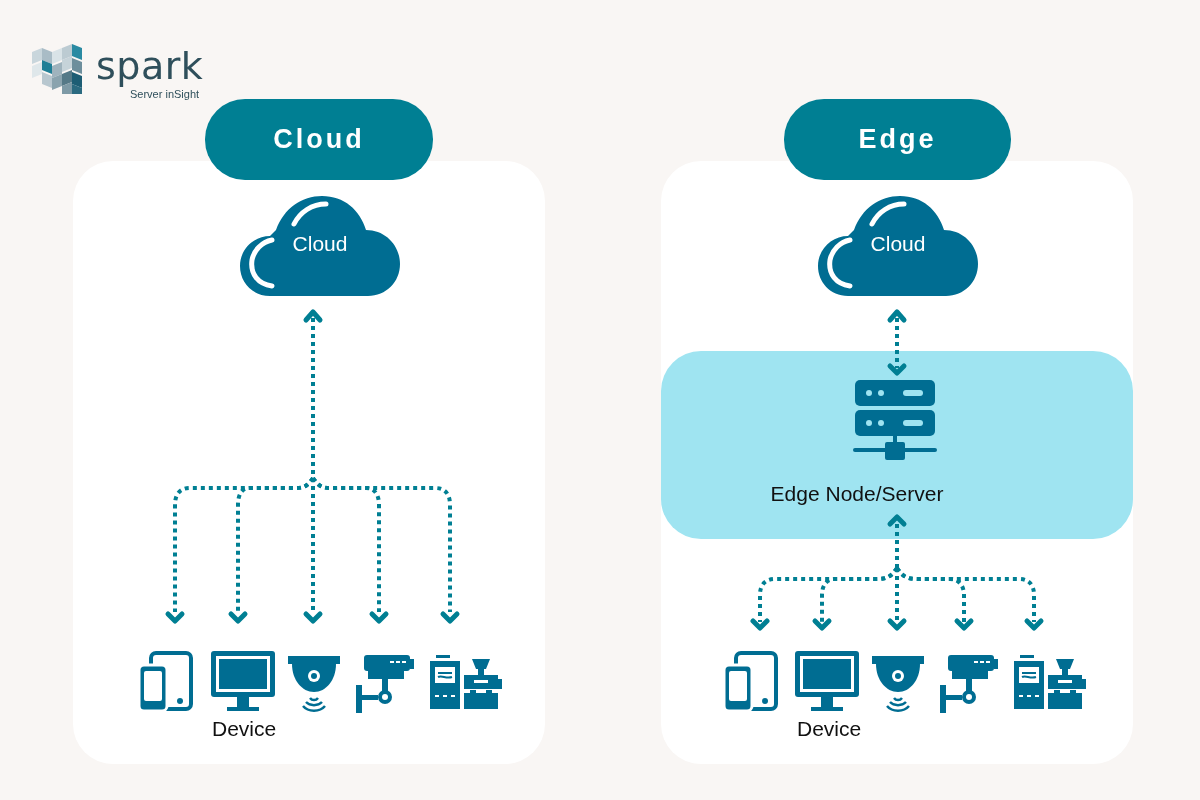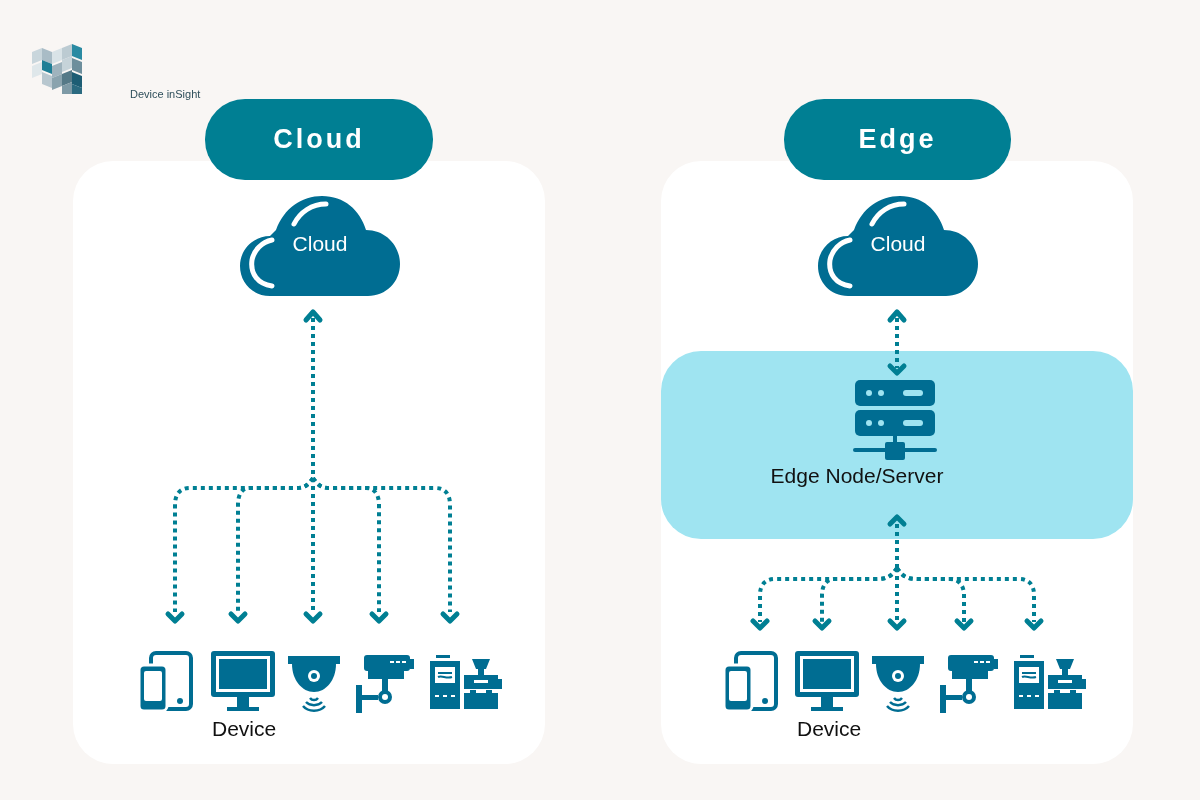--- a/index.html
+++ b/index.html
@@ -39,21 +39,21 @@
     .cloud svg { position: absolute; left: 0; top: 0; }
     .cloud-label {
       position: absolute; left: 0; top: 38px; width: 160px; text-align: center;
       color: #ffffff; font-size: 21px;
     }
     .edge-box {
       position: absolute; left: 661px; top: 351px; width: 472px; height: 188px;
       background: #9fe4f1; border-radius: 40px;
     }
     .edge-label {
-      position: absolute; left: 661px; top: 464px; width: 392px; text-align: center;
+      position: absolute; left: 661px; top: 482px; width: 392px; text-align: center;
       font-size: 21px; color: #111111;
     }
     .device-label {
       position: absolute; top: 717px; width: 200px; text-align: left;
       font-size: 21px; color: #111111;
     }
     .abs { position: absolute; }
   </style>
 </head>
 <body>
@@ -70,21 +70,22 @@
     <polygon points="10,28 20,32 20,44 10,40" fill="#b8c7cf"></polygon>
     <polygon points="20,22 30,18 30,30 20,34" fill="#9fb3bd"></polygon>
     <polygon points="30,16 40,12 40,24 30,28" fill="#c6d3d9"></polygon>
     <polygon points="40,14 50,18 50,30 40,26" fill="#6d8e9c"></polygon>
     <polygon points="20,34 30,30 30,42 20,46" fill="#8aa3ae"></polygon>
     <polygon points="30,30 40,26 40,38 30,42" fill="#557987"></polygon>
     <polygon points="40,28 50,32 50,44 40,40" fill="#1d5d74"></polygon>
     <polygon points="30,42 40,38 40,50 30,50" fill="#7e9aa6"></polygon>
     <polygon points="40,40 50,44 50,50 40,50" fill="#2b6a80"></polygon>
   </svg>
-  <div class="logo-tag">Device inSight</div>
+  <div class="logo-word">spark</div>
+  <div class="logo-tag">Server inSight</div>
 </div>
 
 <div class="panel left"></div>
 <div class="panel right"></div>
 
 <div class="badge left">Cloud</div>
 <div class="badge right">Edge</div>
 
 <div class="edge-box"></div>
 

